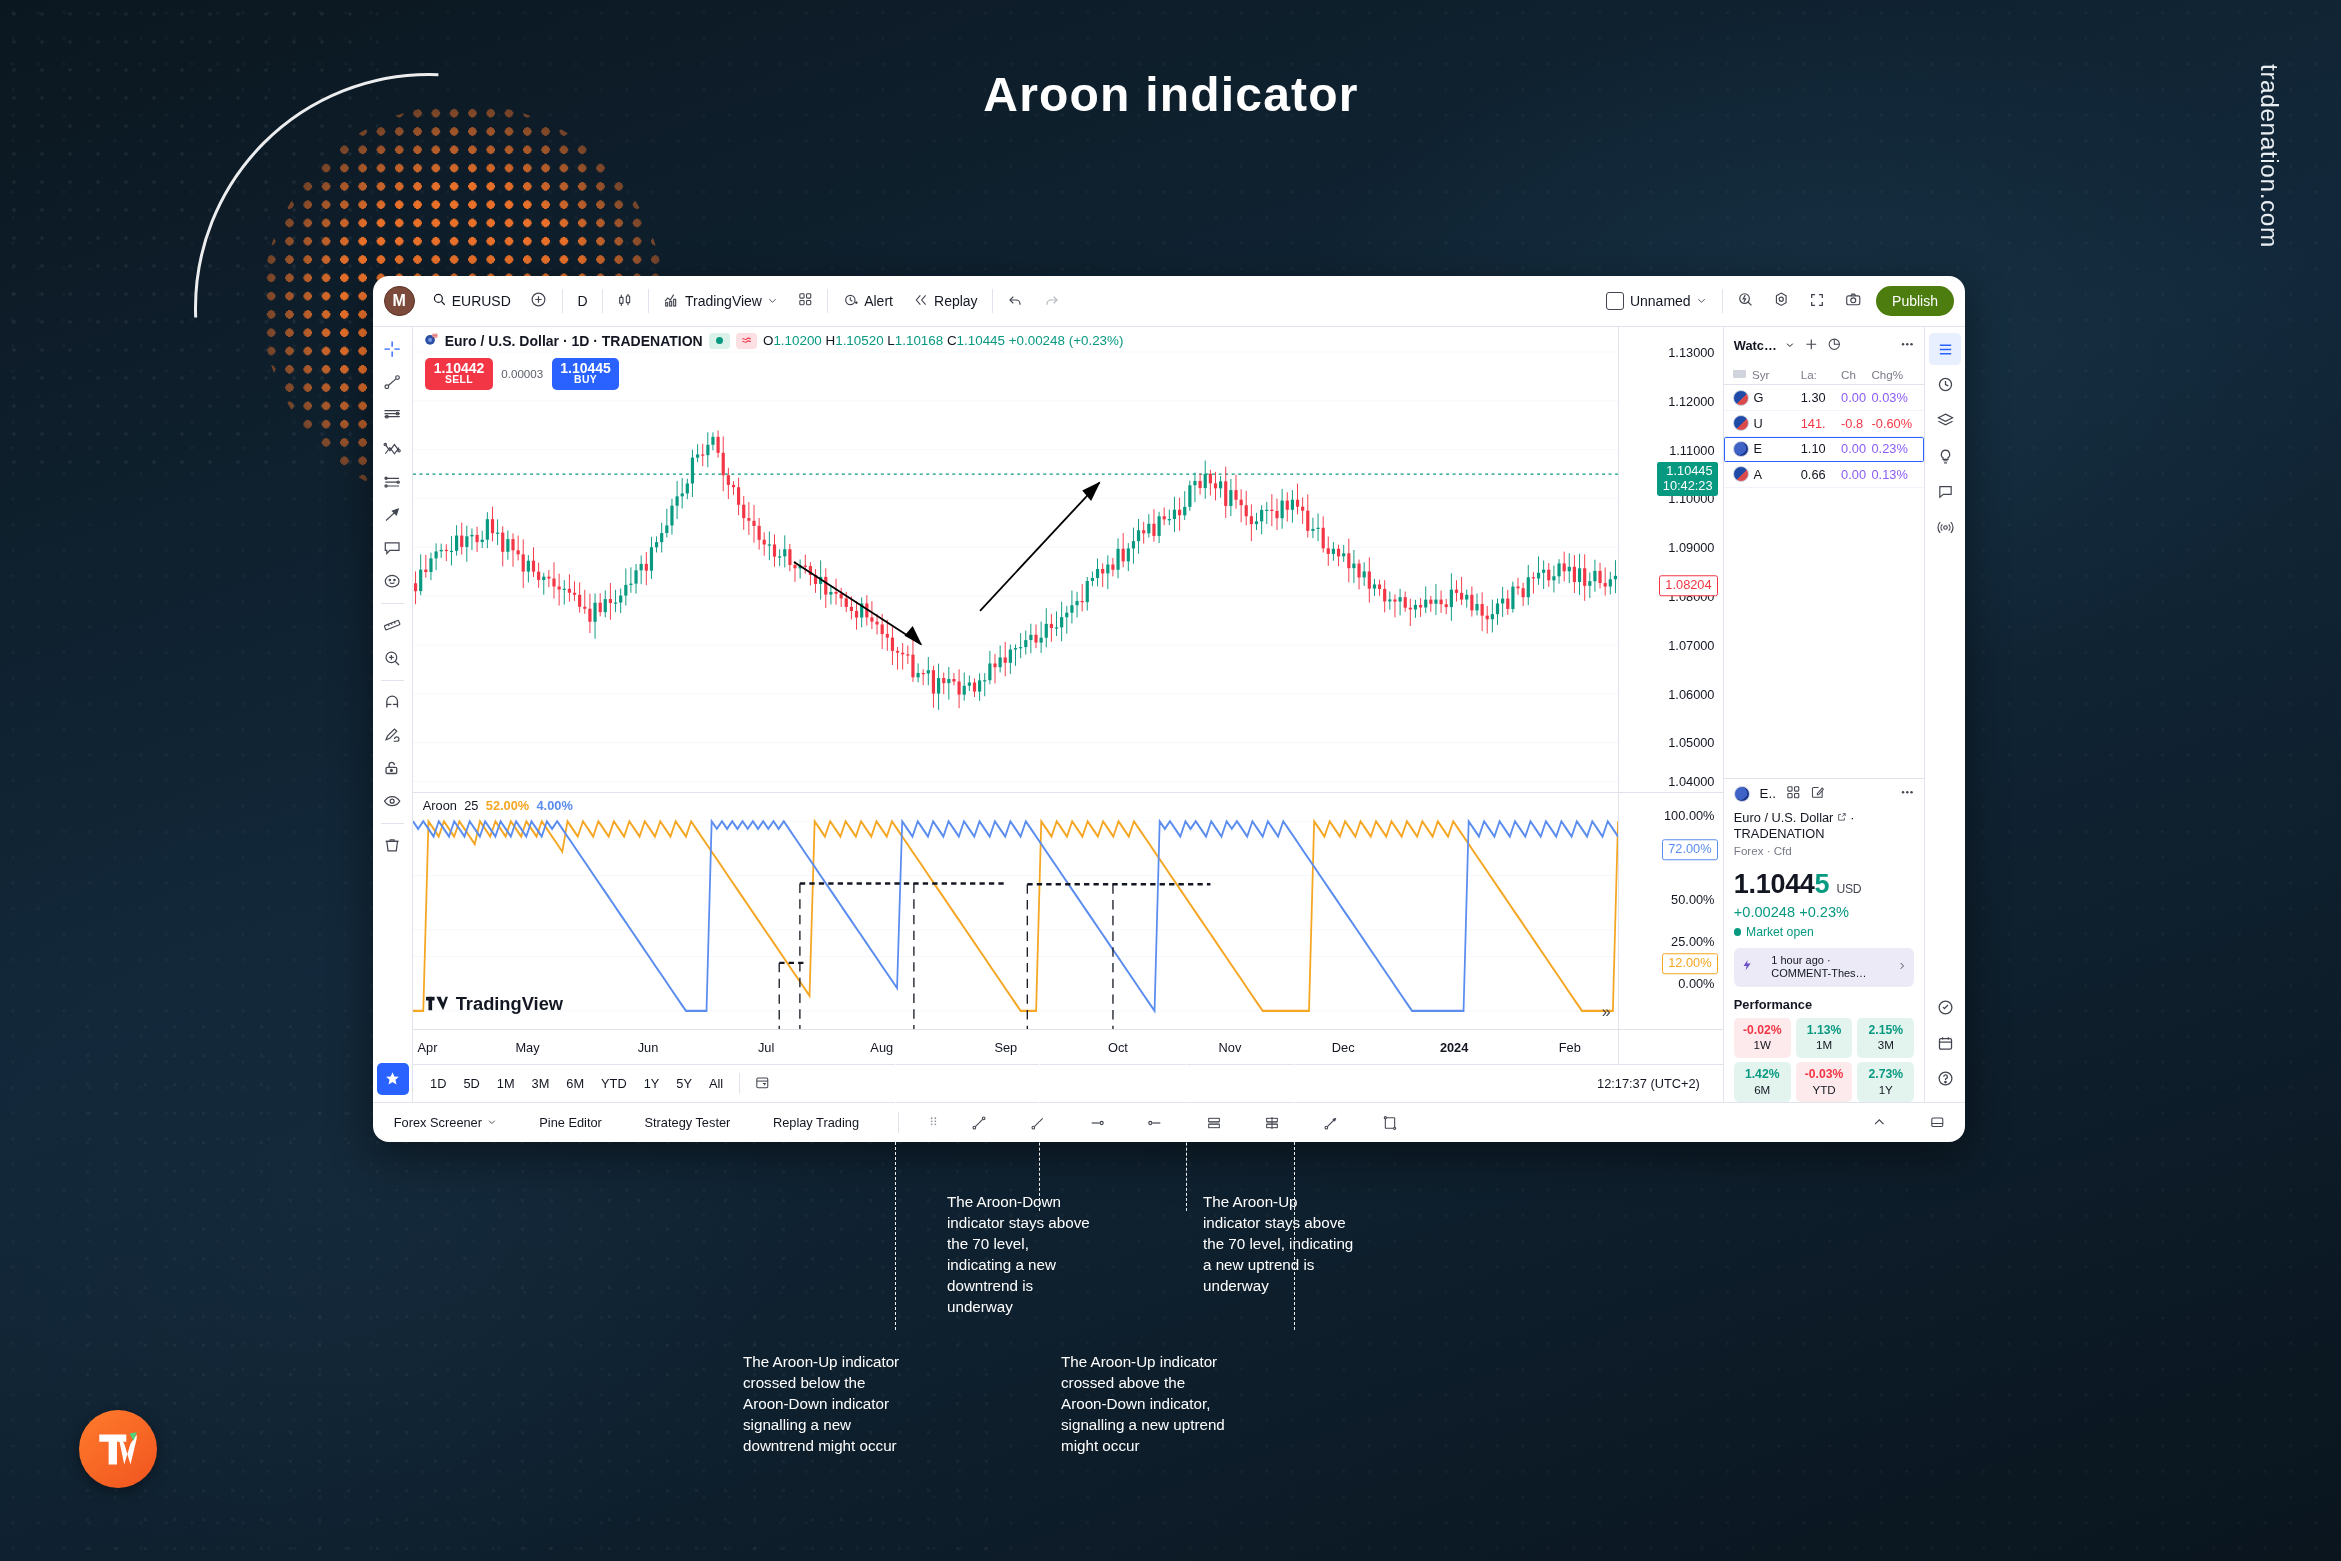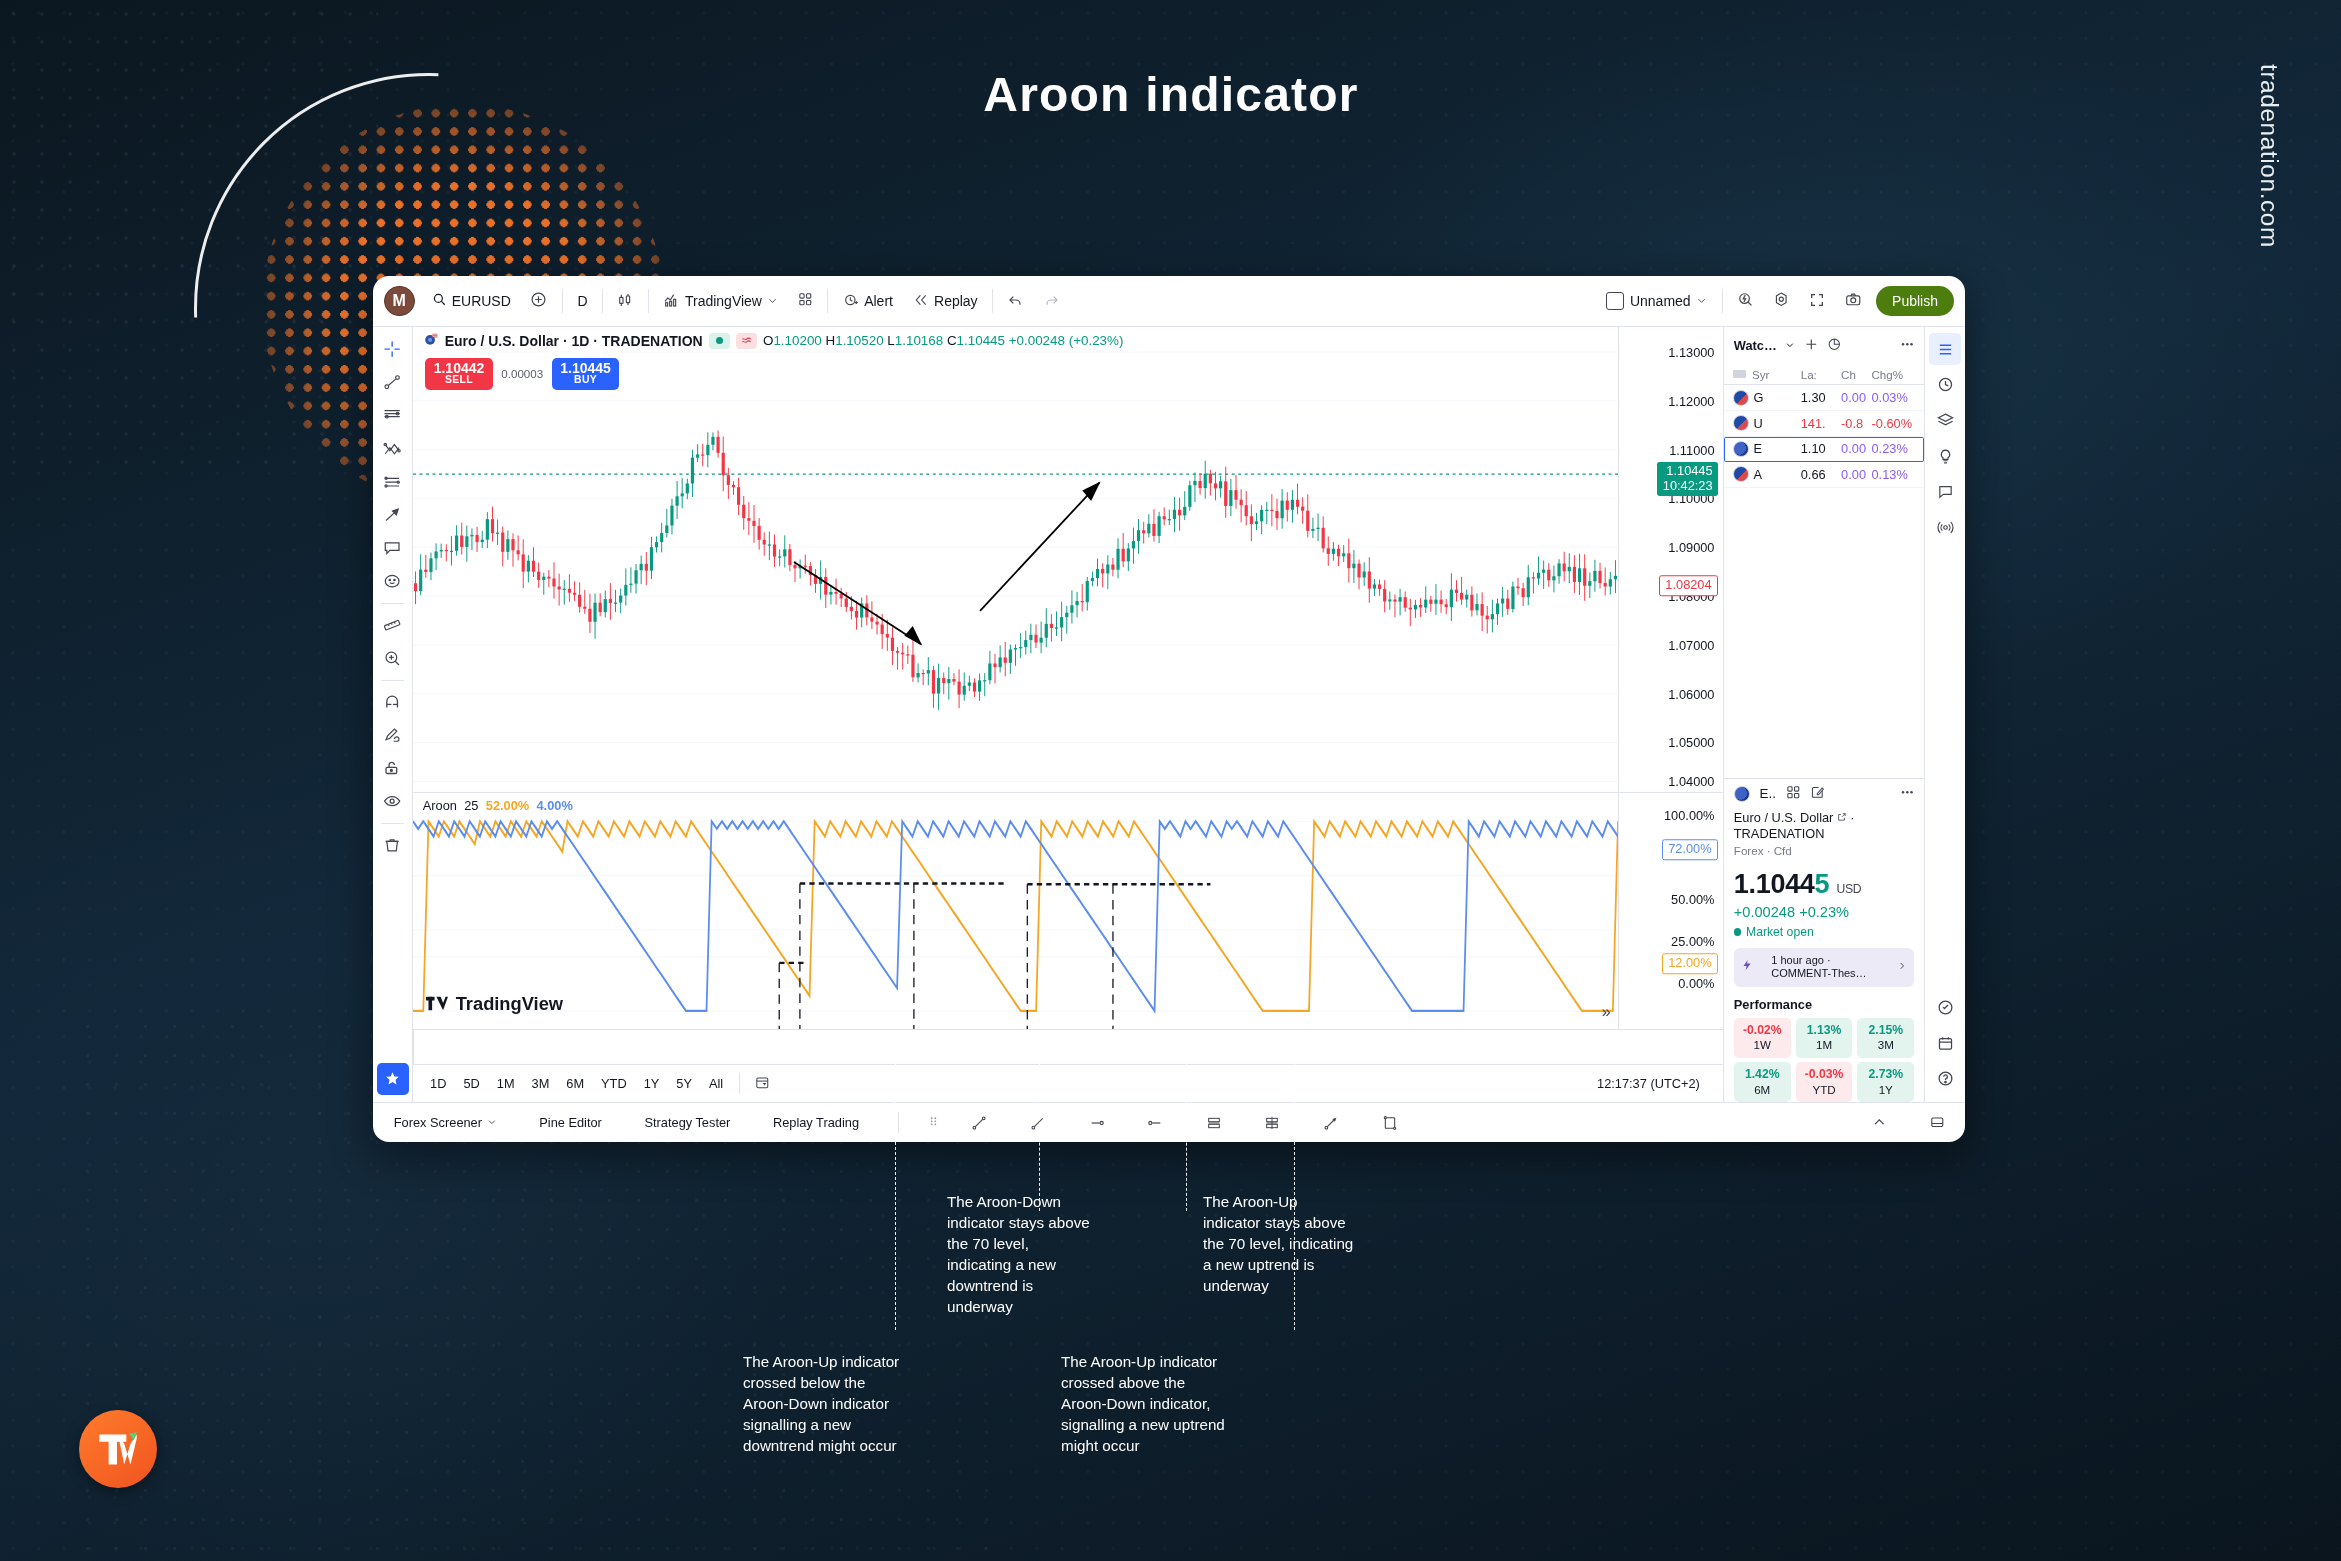--- a/index.html
+++ b/index.html
@@ -1146,20 +1146,33 @@
             <div class="ytick" style="top:106px">50.00%</div>
             <div class="ytick" style="top:148px">25.00%</div>
             <div class="ytick" style="top:190px">0.00%</div>
             <div class="ytag ytag-blue" style="top:57px">72.00%</div>
             <div class="ytag ytag-orange" style="top:171px">12.00%</div>
           </div>
         </div>
       </div>
 
       <div class="taxis">
+        <div class="taxis-inner">
+          <div class="ttick" style="left:1.2%">Apr</div>
+          <div class="ttick" style="left:9.5%">May</div>
+          <div class="ttick" style="left:19.5%">Jun</div>
+          <div class="ttick" style="left:29.3%">Jul</div>
+          <div class="ttick" style="left:38.9%">Aug</div>
+          <div class="ttick" style="left:49.2%">Sep</div>
+          <div class="ttick" style="left:58.5%">Oct</div>
+          <div class="ttick" style="left:67.8%">Nov</div>
+          <div class="ttick" style="left:77.2%">Dec</div>
+          <div class="ttick" style="left:86.4%;font-weight:600">2024</div>
+          <div class="ttick" style="left:96%">Feb</div>
+        </div>
         <div class="taxis-right"></div>
       </div>
 
       <div class="ranges">
         <div class="range-btn">1D</div>
         <div class="range-btn">5D</div>
         <div class="range-btn">1M</div>
         <div class="range-btn">3M</div>
         <div class="range-btn">6M</div>
         <div class="range-btn">YTD</div>

